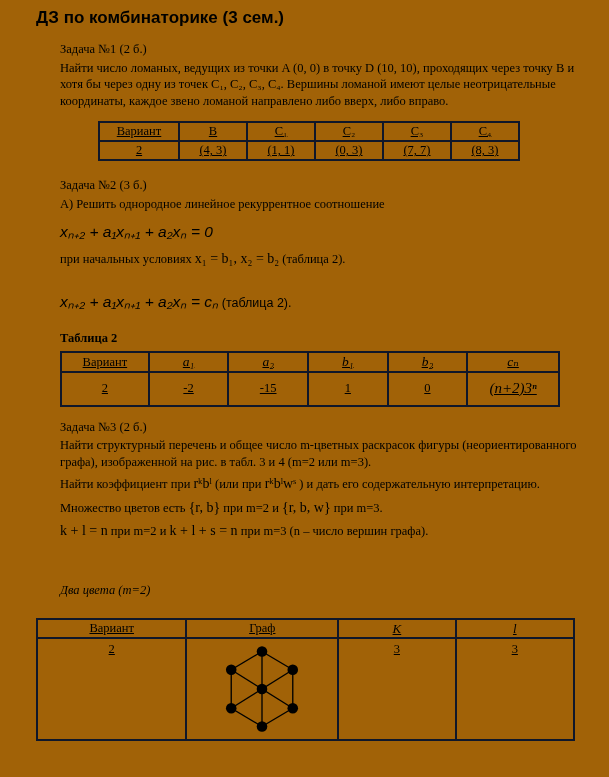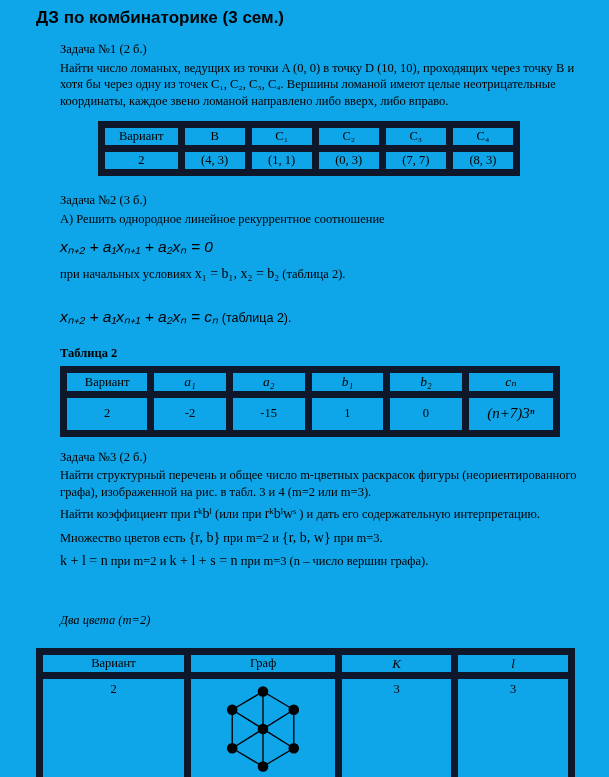--- a/index.html
+++ b/index.html
@@ -1,38 +1,38 @@
 <!DOCTYPE html>
 <html><head>
 <meta charset="utf-8">
 <style>
   html,body { margin:0; padding:0; background:#e8e8e8; }
   .page {
-    width:609px; height:777px; margin:0 auto; background:#0ea5e9;
+    width:609px; height:777px; margin:0 auto; background:#a16207;
     font-family:"Liberation Serif","DejaVu Serif",serif; color:#000;
     overflow:hidden; position:relative; box-sizing:border-box;
   }
   .title {
     font-family:"Liberation Sans","DejaVu Sans",sans-serif;
     font-size:17px; font-weight:bold; margin:8px 0 0 36px;
   }
   .content { margin:0 30px 0 60px; font-size:12.5px; line-height:1.32; }
   .task-heading { font-weight:normal; margin:13px 0 2px 0; }
   .body-text { margin:2px 0; }
   .math { font-family:"Liberation Serif","DejaVu Serif","DejaVu Sans",serif; }
   .mathlg { font-size:14px; }
   .formula {
     font-size:15.5px; font-style:italic; margin:10px 0 8px 0;
     font-family:Liberation Sans, sans-serif;
   }
   .formula-note { font-size:12.5px; font-style:normal; }
   table.tbl { border-collapse:collapse; font-size:12.5px; }
   table.tbl th, table.tbl td {
-    border:7px solid #0f172a; font-weight:normal; text-align:center;
-    padding:0 4px; height:17px; vertical-align:middle;
+    border:2px solid #0f172a; font-weight:normal; text-align:center;
+    padding:0 4px; height:17px; vertical-align:middle;text-decoration:underline;
   }
   .tbl1 { margin:12px 0 0 38px; width:422px; }
   .tbl2 { margin:4px 0 0 0; width:500px; }
   .tbl2 th.mathhead { font-style:italic; font-size:13.5px; }
   .tbl2 td.big { font-size:15px; font-style:italic; height:32px; }
   .table-label { font-weight:bold; margin:18px 0 2px 0; }
   .colors-label { font-style:italic; margin:41px 0 0 0; }
   .tbl3 { margin:20px 0 0 -24px; width:539px; }
   .tbl3 th.mathhead { font-style:italic; font-size:13px; }
   .tbl3 td.top { vertical-align:top; padding-top:2px; }
@@ -105,21 +105,21 @@
         <th class="mathhead">b₁</th>
         <th class="mathhead">b₂</th>
         <th class="mathhead">cₙ</th>
       </tr>
       <tr>
         <td>2</td>
         <td>-2</td>
         <td>-15</td>
         <td>1</td>
         <td>0</td>
-        <td class="big">(n+7)3ⁿ</td>
+        <td class="big">(n+2)3ⁿ</td>
       </tr>
     </tbody>
       </table>
 
     <p class="task-heading" style="margin-top:12px">Задача №3 (2 б.)</p>
     <p class="body-text">Найти структурный перечень и общее число m-цветных раскрасок фигуры (неориентированного графа), изображенной на рис. в табл. 3 и 4 (m=2 или m=3).</p>
     <p class="body-text" style="margin-top:5px"><span>Найти коэффициент при </span><span class="math mathlg">rᵏbˡ</span><span> (или при </span><span class="math mathlg">rᵏbˡwˢ</span><span> ) и дать его содержательную интерпретацию.</span></p>
     <p class="body-text" style="margin-top:5px"><span>Множество цветов есть </span><span class="math mathlg">{r, b}</span><span> при m=2 и </span><span class="math mathlg">{r, b, w}</span><span> при m=3.</span></p>
     <p class="body-text" style="margin-top:5px"><span class="math mathlg">k + l = n</span><span> при m=2 и </span><span class="math mathlg">k + l + s = n</span><span> при m=3 (n – число вершин графа).</span></p>
 

